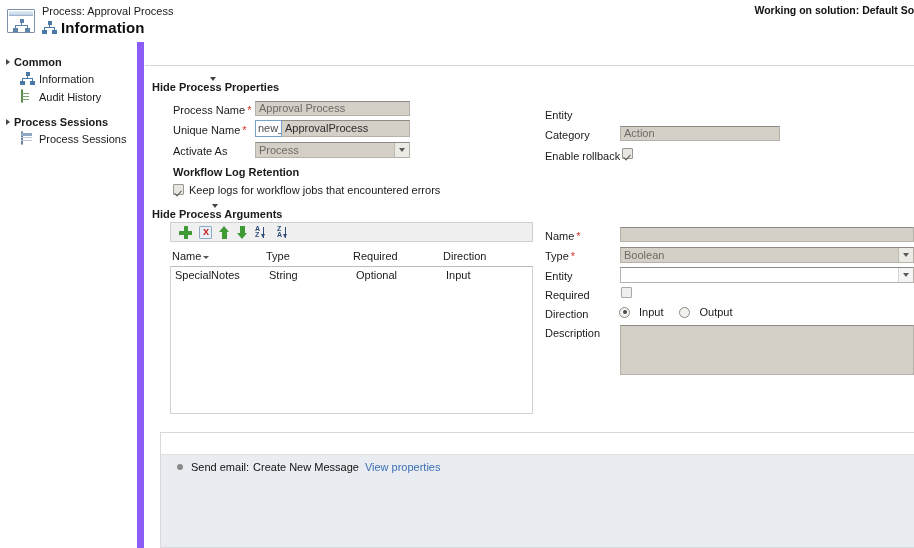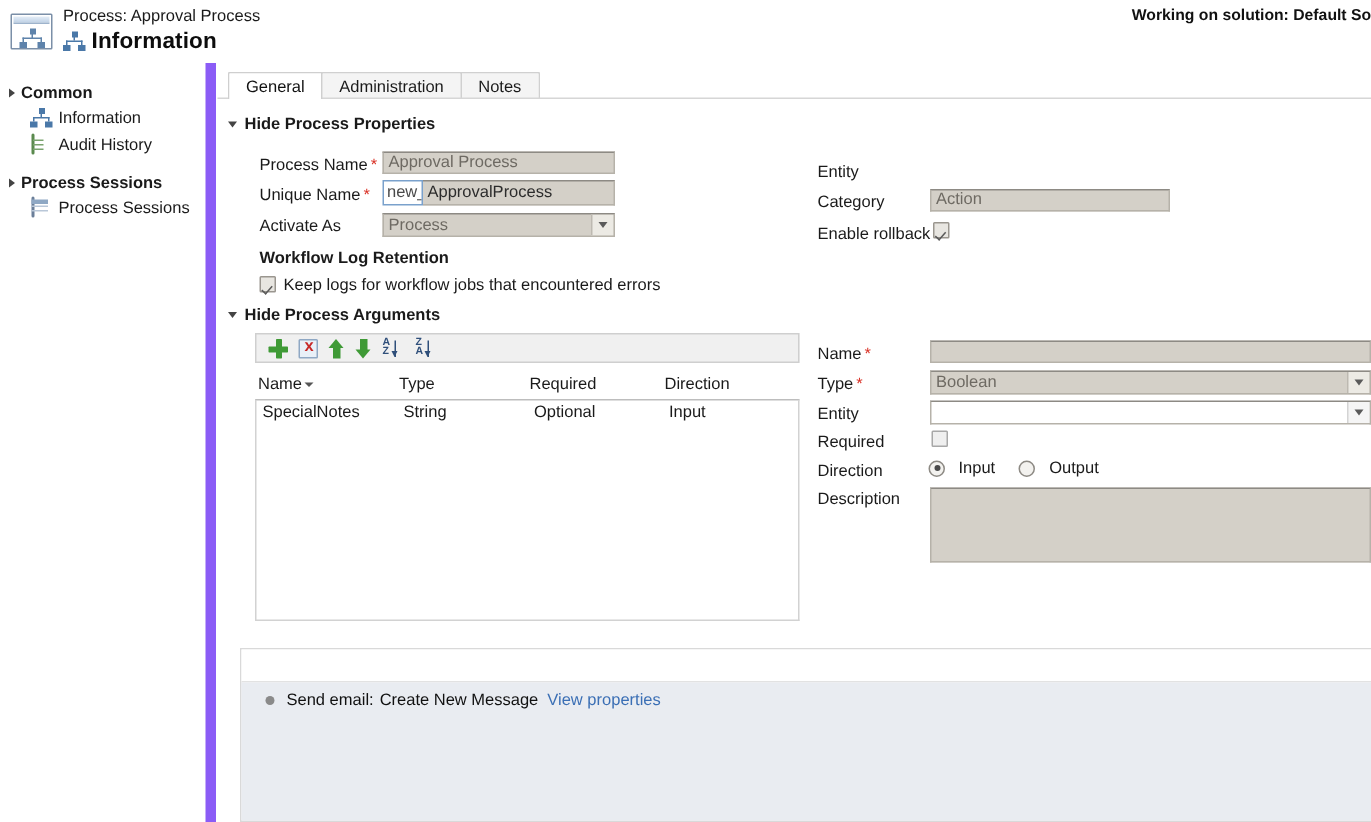--- a/index.html
+++ b/index.html
@@ -99,21 +99,21 @@
     margin-right: -1px; border-radius: 1px 1px 0 0;
   }
   .tab.active { background: #ffffff; color: #111; border-color: #cfcfcf; position: relative; z-index: 2; }
   .tabline {
     position: absolute; left: 0; top: 23px; width: 769px; height: 1px; background: #d6d6d6;
   }
 
   
   .section-head {
     position: absolute; display: flex; align-items: center;
-    font-size: 11px; font-weight: bold; color: #1a1a1a; cursor: pointer;
+    font-size: 11px; font-weight: bold; color: #1a1a1a; cursor: pointer; flex-direction: column;
   }
   .sec-arrow {
     width: 0; height: 0; margin-right: 5px;
     border-top: 4px solid #444; border-left: 3.5px solid transparent; border-right: 3.5px solid transparent;
   }
 
   
   .fld-label {
     position: absolute; font-size: 11px; color: #1a1a1a; white-space: nowrap;
   }
@@ -320,25 +320,20 @@
     </div>
 
     <div class="nav-item">
       <span class="nav-ic"><span class="icn-grid"></span></span>
       <span class="nav-label">Process Sessions</span>
     </div>
   </div>
 
   <div class="main">
 
-    <div class="tabstrip">
-      <div class="tab active">General</div>
-      <div class="tab">Administration</div>
-      <div class="tab">Notes</div>
-    </div>
     <div class="tabline"></div>
 
     <div class="section-head" style="left:7px; top:35px;">
       <span class="sec-arrow"></span>
       <span>Hide Process Properties</span>
     </div>
 
     <div class="fld-label" style="left:28px; top:62px;">
       <span>Process Name</span><span class="req">*</span>
     </div>

